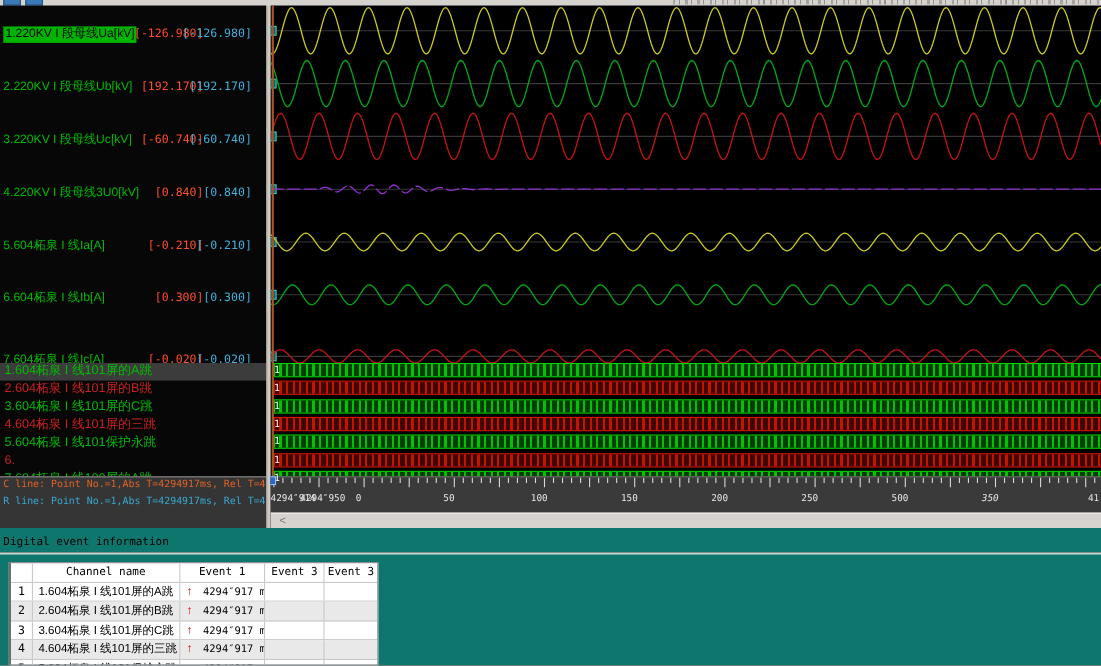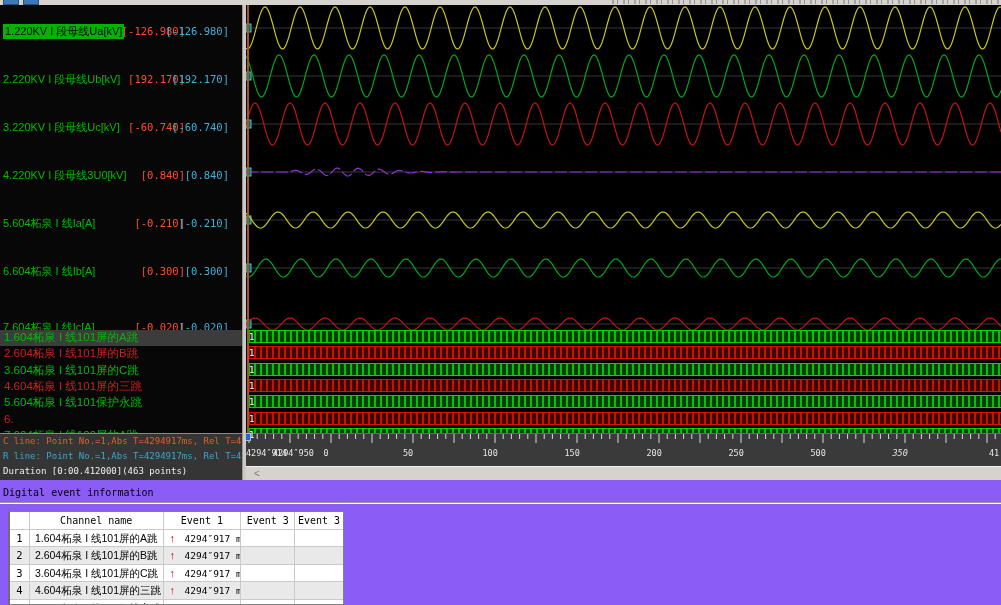--- a/index.html
+++ b/index.html
@@ -41,21 +41,21 @@
 
   .cursor-line { position:absolute; left:1px; top:0; width:2px; height:428px; background:#a85325; z-index:4; }
   .cursor-handle { position:absolute; left:-2px; top:428px; width:7px; height:8px; background:#2868c8; border:1px solid #9ac0f0; z-index:5; }
 
   .ruler { position:absolute; left:0; top:428px; width:755px; height:33px; background:#3a3a3a; border-top:1px solid #6a6a6a; }
   .ruler-label { position:absolute; top:14px; color:#e6e6e6; font-family:"DejaVu Sans Mono",monospace; font-size:8.5px; white-space:nowrap; }
   .hscroll { position:absolute; left:0; top:461px; width:755px; height:14px; background:#d6d3ce; border-top:1px solid #f4f2ef; }
   .hs-arrow { position:absolute; left:4px; top:0; width:14px; height:13px; color:#7e7a74; font-size:10px; line-height:13px; text-align:center; }
 
   
-  .bottom { position:absolute; left:0; top:480px; width:1001px; height:125px; background:#8b5cf6; }
+  .bottom { position:absolute; left:0; top:480px; width:1001px; height:125px; background:#0f766e; }
   .section-title { position:absolute; left:3px; top:7px; font-family:"DejaVu Sans Mono",monospace; font-size:10px; color:#000; }
   .etch { position:absolute; left:0; top:22px; width:1001px; height:2px; border-top:1px solid #9b978f; border-bottom:1px solid #ffffff; }
   .etable { position:absolute; left:8px; top:31px; width:336px; height:94px; background:#fff; border:1px solid #828282; border-left:2px solid #6e6e6e; overflow:hidden; }
   .trow { display:flex; height:17.5px; border-bottom:1px solid #c9c9c9; font-size:10.5px; }
   .trow.alt { background:#e9e9e9; }
   .tcell { border-right:1px solid #c9c9c9; height:100%; line-height:17px; white-space:nowrap; overflow:hidden; }
   .c-num { width:20px; text-align:center; font-family:"DejaVu Sans Mono",monospace; }
   .c-name { width:134px; padding-left:5px; font-size:10.5px; }
   .c-e1 { width:78px; position:relative; }
   .c-e2 { width:54px; } .c-e3 { width:48px; border-right:none; }
@@ -117,21 +117,20 @@
         <div class="drow dred" style="top: 341.3px;">2.604柘泉 I 线101屏的B跳</div>
         <div class="drow dgreen" style="top: 357.6px;">3.604柘泉 I 线101屏的C跳</div>
         <div class="drow dred" style="top: 373.9px;">4.604柘泉 I 线101屏的三跳</div>
         <div class="drow dgreen" style="top: 390.2px;">5.604柘泉 I 线101保护永跳</div>
         <div class="drow dred" style="top: 406.5px;">6.</div>
         <div class="drow dgreen" style="top: 422.8px;">7.604柘泉 I 线100屏的A跳</div>
       </div>
     <div class="status-box">
       <div class="st-c">C line: Point No.=1,Abs T=4294917ms,  Rel T=42949</div>
       <div class="st-r">R line: Point No.=1,Abs T=4294917ms,  Rel T=42949</div>
-      <div class="st-d">Duration [0:00.412000](463 points)</div>
     </div>
   </div>
 
   <div class="divider"></div>
 
   <div class="wave">
     <svg class="analog-svg" id="analog-plot" width="755" height="325">
         <line x1="0" y1="23" x2="755" y2="23" stroke="#383838" stroke-width="1"></line>
         <rect x="0" y="19" width="5" height="8" fill="#0c6464" stroke="#30d0d0"></rect>
         <path d="M0 43.2L1 43.9L2 43.9L3 43.2L4 41.9L5 40.0L6 37.5L7 34.6L8 31.3L9 27.7L10 23.9L11 20.2L12 16.5L13 13.0L14 9.9L15 7.2L16 5.0L17 3.3L18 2.3L19 2.0L20 2.3L21 3.3L22 5.0L23 7.2L24 9.9L25 13.1L26 16.5L27 20.2L28 23.9L29 27.7L30 31.3L31 34.6L32 37.5L33 40.0L34 41.9L35 43.2L36 43.9L37 43.9L38 43.2L39 41.9L40 40.0L41 37.5L42 34.6L43 31.3L44 27.7L45 23.9L46 20.2L47 16.5L48 13.0L49 9.9L50 7.2L51 5.0L52 3.3L53 2.3L54 2.0L55 2.3L56 3.3L57 5.0L58 7.2L59 9.9L60 13.1L61 16.5L62 20.2L63 23.9L64 27.7L65 31.3L66 34.6L67 37.5L68 40.0L69 41.9L70 43.2L71 43.9L72 43.9L73 43.2L74 41.9L75 40.0L76 37.5L77 34.6L78 31.3L79 27.7L80 23.9L81 20.2L82 16.5L83 13.0L84 9.9L85 7.2L86 5.0L87 3.3L88 2.3L89 2.0L90 2.3L91 3.3L92 5.0L93 7.2L94 9.9L95 13.1L96 16.5L97 20.2L98 23.9L99 27.7L100 31.3L101 34.6L102 37.5L103 40.0L104 41.9L105 43.2L106 43.9L107 43.9L108 43.2L109 41.9L110 40.0L111 37.5L112 34.6L113 31.3L114 27.7L115 23.9L116 20.2L117 16.5L118 13.0L119 9.9L120 7.2L121 5.0L122 3.3L123 2.3L124 2.0L125 2.3L126 3.3L127 5.0L128 7.2L129 9.9L130 13.1L131 16.5L132 20.2L133 23.9L134 27.7L135 31.3L136 34.6L137 37.5L138 40.0L139 41.9L140 43.2L141 43.9L142 43.9L143 43.2L144 41.9L145 40.0L146 37.5L147 34.6L148 31.3L149 27.7L150 23.9L151 20.2L152 16.5L153 13.0L154 9.9L155 7.2L156 5.0L157 3.3L158 2.3L159 2.0L160 2.3L161 3.3L162 5.0L163 7.2L164 9.9L165 13.1L166 16.5L167 20.2L168 23.9L169 27.7L170 31.3L171 34.6L172 37.5L173 40.0L174 41.9L175 43.2L176 43.9L177 43.9L178 43.2L179 41.9L180 40.0L181 37.5L182 34.6L183 31.3L184 27.7L185 23.9L186 20.2L187 16.5L188 13.0L189 9.9L190 7.2L191 5.0L192 3.3L193 2.3L194 2.0L195 2.3L196 3.3L197 5.0L198 7.2L199 9.9L200 13.1L201 16.5L202 20.2L203 23.9L204 27.7L205 31.3L206 34.6L207 37.5L208 40.0L209 41.9L210 43.2L211 43.9L212 43.9L213 43.2L214 41.9L215 40.0L216 37.5L217 34.6L218 31.3L219 27.7L220 23.9L221 20.2L222 16.5L223 13.0L224 9.9L225 7.2L226 5.0L227 3.3L228 2.3L229 2.0L230 2.3L231 3.3L232 5.0L233 7.2L234 9.9L235 13.1L236 16.5L237 20.2L238 23.9L239 27.7L240 31.3L241 34.6L242 37.5L243 40.0L244 41.9L245 43.2L246 43.9L247 43.9L248 43.2L249 41.9L250 40.0L251 37.5L252 34.6L253 31.3L254 27.7L255 23.9L256 20.2L257 16.5L258 13.0L259 9.9L260 7.2L261 5.0L262 3.3L263 2.3L264 2.0L265 2.3L266 3.3L267 5.0L268 7.2L269 9.9L270 13.1L271 16.5L272 20.2L273 23.9L274 27.7L275 31.3L276 34.6L277 37.5L278 40.0L279 41.9L280 43.2L281 43.9L282 43.9L283 43.2L284 41.9L285 40.0L286 37.5L287 34.6L288 31.3L289 27.7L290 23.9L291 20.2L292 16.5L293 13.0L294 9.9L295 7.2L296 5.0L297 3.3L298 2.3L299 2.0L300 2.3L301 3.3L302 5.0L303 7.2L304 9.9L305 13.1L306 16.5L307 20.2L308 23.9L309 27.7L310 31.3L311 34.6L312 37.5L313 40.0L314 41.9L315 43.2L316 43.9L317 43.9L318 43.2L319 41.9L320 40.0L321 37.5L322 34.6L323 31.3L324 27.7L325 23.9L326 20.2L327 16.5L328 13.0L329 9.9L330 7.2L331 5.0L332 3.3L333 2.3L334 2.0L335 2.3L336 3.3L337 5.0L338 7.2L339 9.9L340 13.1L341 16.5L342 20.2L343 23.9L344 27.7L345 31.3L346 34.6L347 37.5L348 40.0L349 41.9L350 43.2L351 43.9L352 43.9L353 43.2L354 41.9L355 40.0L356 37.5L357 34.6L358 31.3L359 27.7L360 23.9L361 20.2L362 16.5L363 13.0L364 9.9L365 7.2L366 5.0L367 3.3L368 2.3L369 2.0L370 2.3L371 3.3L372 5.0L373 7.2L374 9.9L375 13.1L376 16.5L377 20.2L378 23.9L379 27.7L380 31.3L381 34.6L382 37.5L383 40.0L384 41.9L385 43.2L386 43.9L387 43.9L388 43.2L389 41.9L390 40.0L391 37.5L392 34.6L393 31.3L394 27.7L395 23.9L396 20.2L397 16.5L398 13.0L399 9.9L400 7.2L401 5.0L402 3.3L403 2.3L404 2.0L405 2.3L406 3.3L407 5.0L408 7.2L409 9.9L410 13.1L411 16.5L412 20.2L413 23.9L414 27.7L415 31.3L416 34.6L417 37.5L418 40.0L419 41.9L420 43.2L421 43.9L422 43.9L423 43.2L424 41.9L425 40.0L426 37.5L427 34.6L428 31.3L429 27.7L430 23.9L431 20.2L432 16.5L433 13.0L434 9.9L435 7.2L436 5.0L437 3.3L438 2.3L439 2.0L440 2.3L441 3.3L442 5.0L443 7.2L444 9.9L445 13.1L446 16.5L447 20.2L448 23.9L449 27.7L450 31.3L451 34.6L452 37.5L453 40.0L454 41.9L455 43.2L456 43.9L457 43.9L458 43.2L459 41.9L460 40.0L461 37.5L462 34.6L463 31.3L464 27.7L465 23.9L466 20.2L467 16.5L468 13.0L469 9.9L470 7.2L471 5.0L472 3.3L473 2.3L474 2.0L475 2.3L476 3.3L477 5.0L478 7.2L479 9.9L480 13.1L481 16.5L482 20.2L483 23.9L484 27.7L485 31.3L486 34.6L487 37.5L488 40.0L489 41.9L490 43.2L491 43.9L492 43.9L493 43.2L494 41.9L495 40.0L496 37.5L497 34.6L498 31.3L499 27.7L500 23.9L501 20.2L502 16.5L503 13.0L504 9.9L505 7.2L506 5.0L507 3.3L508 2.3L509 2.0L510 2.3L511 3.3L512 5.0L513 7.2L514 9.9L515 13.1L516 16.5L517 20.2L518 23.9L519 27.7L520 31.3L521 34.6L522 37.5L523 40.0L524 41.9L525 43.2L526 43.9L527 43.9L528 43.2L529 41.9L530 40.0L531 37.5L532 34.6L533 31.3L534 27.7L535 23.9L536 20.2L537 16.5L538 13.0L539 9.9L540 7.2L541 5.0L542 3.3L543 2.3L544 2.0L545 2.3L546 3.3L547 5.0L548 7.2L549 9.9L550 13.1L551 16.5L552 20.2L553 23.9L554 27.7L555 31.3L556 34.6L557 37.5L558 40.0L559 41.9L560 43.2L561 43.9L562 43.9L563 43.2L564 41.9L565 40.0L566 37.5L567 34.6L568 31.3L569 27.7L570 23.9L571 20.2L572 16.5L573 13.0L574 9.9L575 7.2L576 5.0L577 3.3L578 2.3L579 2.0L580 2.3L581 3.3L582 5.0L583 7.2L584 9.9L585 13.1L586 16.5L587 20.2L588 23.9L589 27.7L590 31.3L591 34.6L592 37.5L593 40.0L594 41.9L595 43.2L596 43.9L597 43.9L598 43.2L599 41.9L600 40.0L601 37.5L602 34.6L603 31.3L604 27.7L605 23.9L606 20.2L607 16.5L608 13.0L609 9.9L610 7.2L611 5.0L612 3.3L613 2.3L614 2.0L615 2.3L616 3.3L617 5.0L618 7.2L619 9.9L620 13.1L621 16.5L622 20.2L623 23.9L624 27.7L625 31.3L626 34.6L627 37.5L628 40.0L629 41.9L630 43.2L631 43.9L632 43.9L633 43.2L634 41.9L635 40.0L636 37.5L637 34.6L638 31.3L639 27.7L640 23.9L641 20.2L642 16.5L643 13.0L644 9.9L645 7.2L646 5.0L647 3.3L648 2.3L649 2.0L650 2.3L651 3.3L652 5.0L653 7.2L654 9.9L655 13.1L656 16.5L657 20.2L658 23.9L659 27.7L660 31.3L661 34.6L662 37.5L663 40.0L664 41.9L665 43.2L666 43.9L667 43.9L668 43.2L669 41.9L670 40.0L671 37.5L672 34.6L673 31.3L674 27.7L675 23.9L676 20.2L677 16.5L678 13.0L679 9.9L680 7.2L681 5.0L682 3.3L683 2.3L684 2.0L685 2.3L686 3.3L687 5.0L688 7.2L689 9.9L690 13.1L691 16.5L692 20.2L693 23.9L694 27.7L695 31.3L696 34.6L697 37.5L698 40.0L699 41.9L700 43.2L701 43.9L702 43.9L703 43.2L704 41.9L705 40.0L706 37.5L707 34.6L708 31.3L709 27.7L710 23.9L711 20.2L712 16.5L713 13.0L714 9.9L715 7.2L716 5.0L717 3.3L718 2.3L719 2.0L720 2.3L721 3.3L722 5.0L723 7.2L724 9.9L725 13.1L726 16.5L727 20.2L728 23.9L729 27.7L730 31.3L731 34.6L732 37.5L733 40.0L734 41.9L735 43.2L736 43.9L737 43.9L738 43.2L739 41.9L740 40.0L741 37.5L742 34.6L743 31.3L744 27.7L745 23.9L746 20.2L747 16.5L748 13.0L749 9.9L750 7.2L751 5.0L752 3.3L753 2.3L754 2.0L755 2.3" fill="none" stroke="#c8c81e" stroke-width="1.2"></path>

